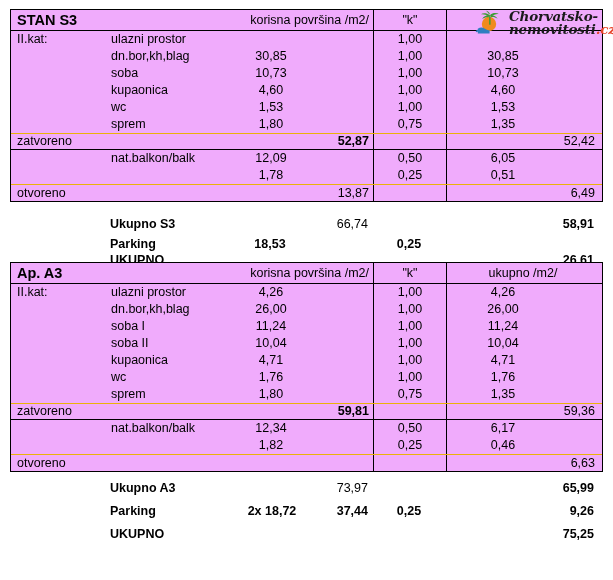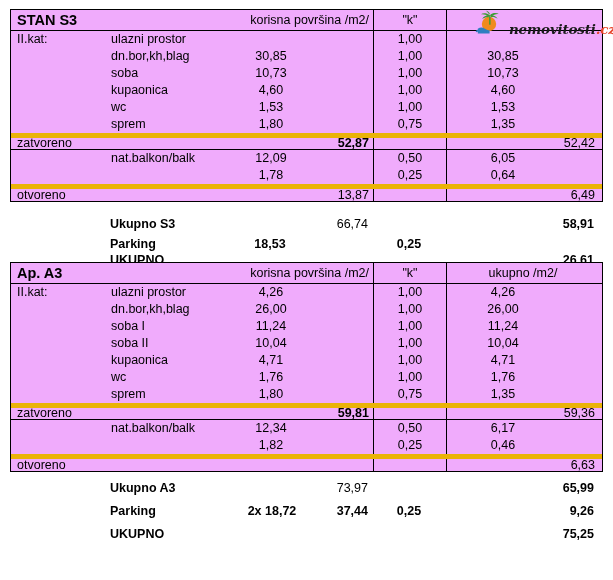--- a/index.html
+++ b/index.html
@@ -35,21 +35,21 @@
     position: relative;
     height: 17px;
     box-sizing: border-box;
   }
   .row.hdr {
     height: 21px;
     border-bottom: 1px solid #000;
   }
   .row.total {
     height: 17px;
-    border-top: 5px solid #eab308;
+    border-top: 1px solid #eab308;
     border-bottom: 1px solid #000;
   }
 
   
   .vline {
     position: absolute;
     top: 0;
     bottom: 0;
     width: 0;
     border-left: 1px solid #000;
@@ -186,21 +186,21 @@
     <div class="row">
       <div class="c c-room left">nat.balkon/balk</div>
       <div class="c c-area">12,09</div>
       <div class="c c-k">0,50</div>
       <div class="c c-uk">6,05</div>
     </div>
     <div class="row">
       <div class="c c-room left"></div>
       <div class="c c-area">1,78</div>
       <div class="c c-k">0,25</div>
-      <div class="c c-uk">0,64</div>
+      <div class="c c-uk">0,51</div>
     </div>
 
     <div class="row total" style="border-bottom:none;">
       <div class="c c-label left">otvoreno</div>
       <div class="c c-areatot right">13,87</div>
       <div class="c c-k"></div>
       <div class="c c-uktot right">6,49</div>
     </div>
   </div>
 
@@ -217,21 +217,21 @@
           <rect x="14.1" y="4.8" width="1.5" height="10" rx="0.6"></rect>
         </g>
         <g fill="#2f7fc1">
           <path d="M2.5 19.5 h10 v4 h-10 z" opacity="0"></path>
           <path d="M2.8 18.8 C5.2 17.2 7.6 17.2 10.0 18.8 C12.0 20.1 13.4 20.4 14.6 19.9 L14.6 23.6 L2.8 23.6 Z"></path>
           <path d="M1.6 21.3 C4.4 19.6 7.0 19.8 9.6 21.4" stroke="#2f7fc1" stroke-width="1.6" fill="none" stroke-linecap="round"></path>
         </g>
       </svg>
     </span>
     <span class="logo-text">
-      <br>
+      <span>Chorvatsko-</span><br>
       <span>nemovitosti</span><span class="dot">.</span><span class="cz">cz</span>
     </span>
   </div>
 
   <div class="looserow" style="top:214px;">
     <div class="c c-room left bold">Ukupno S3</div>
     <div class="c c-areatot right">66,74</div>
     <div class="c c-k"></div>
     <div class="c c-uktot right bold">58,91</div>
   </div>

